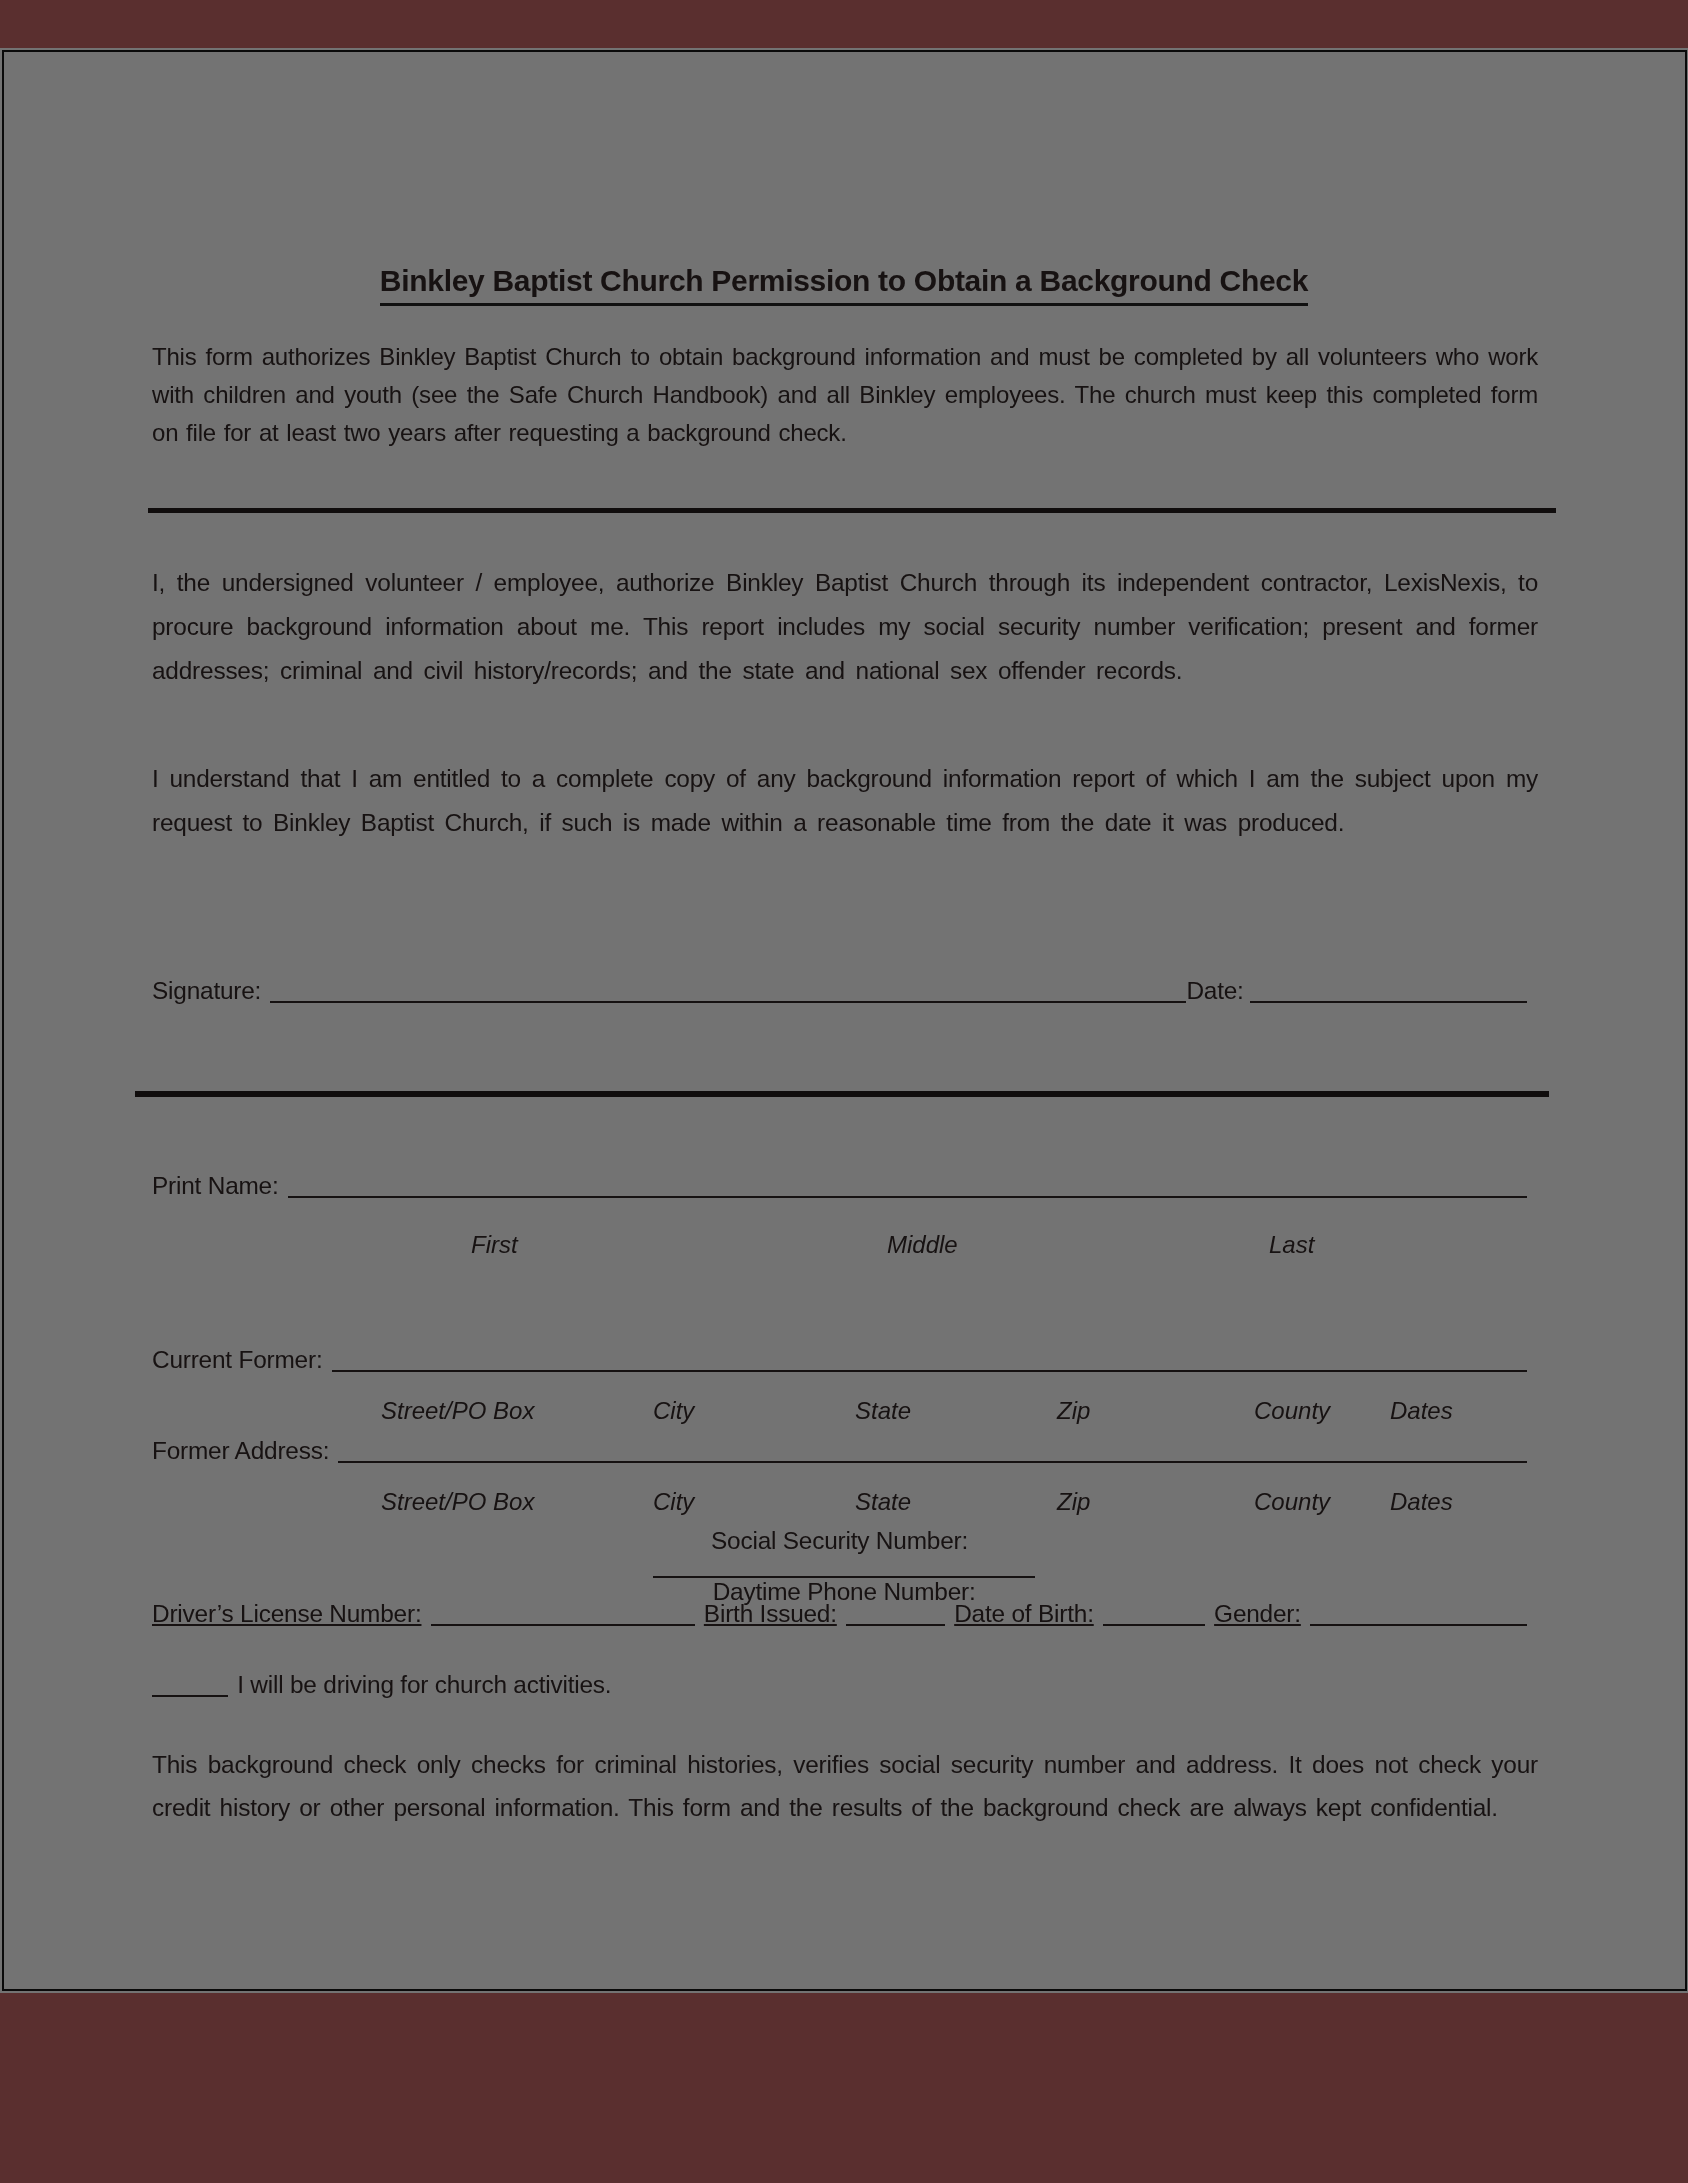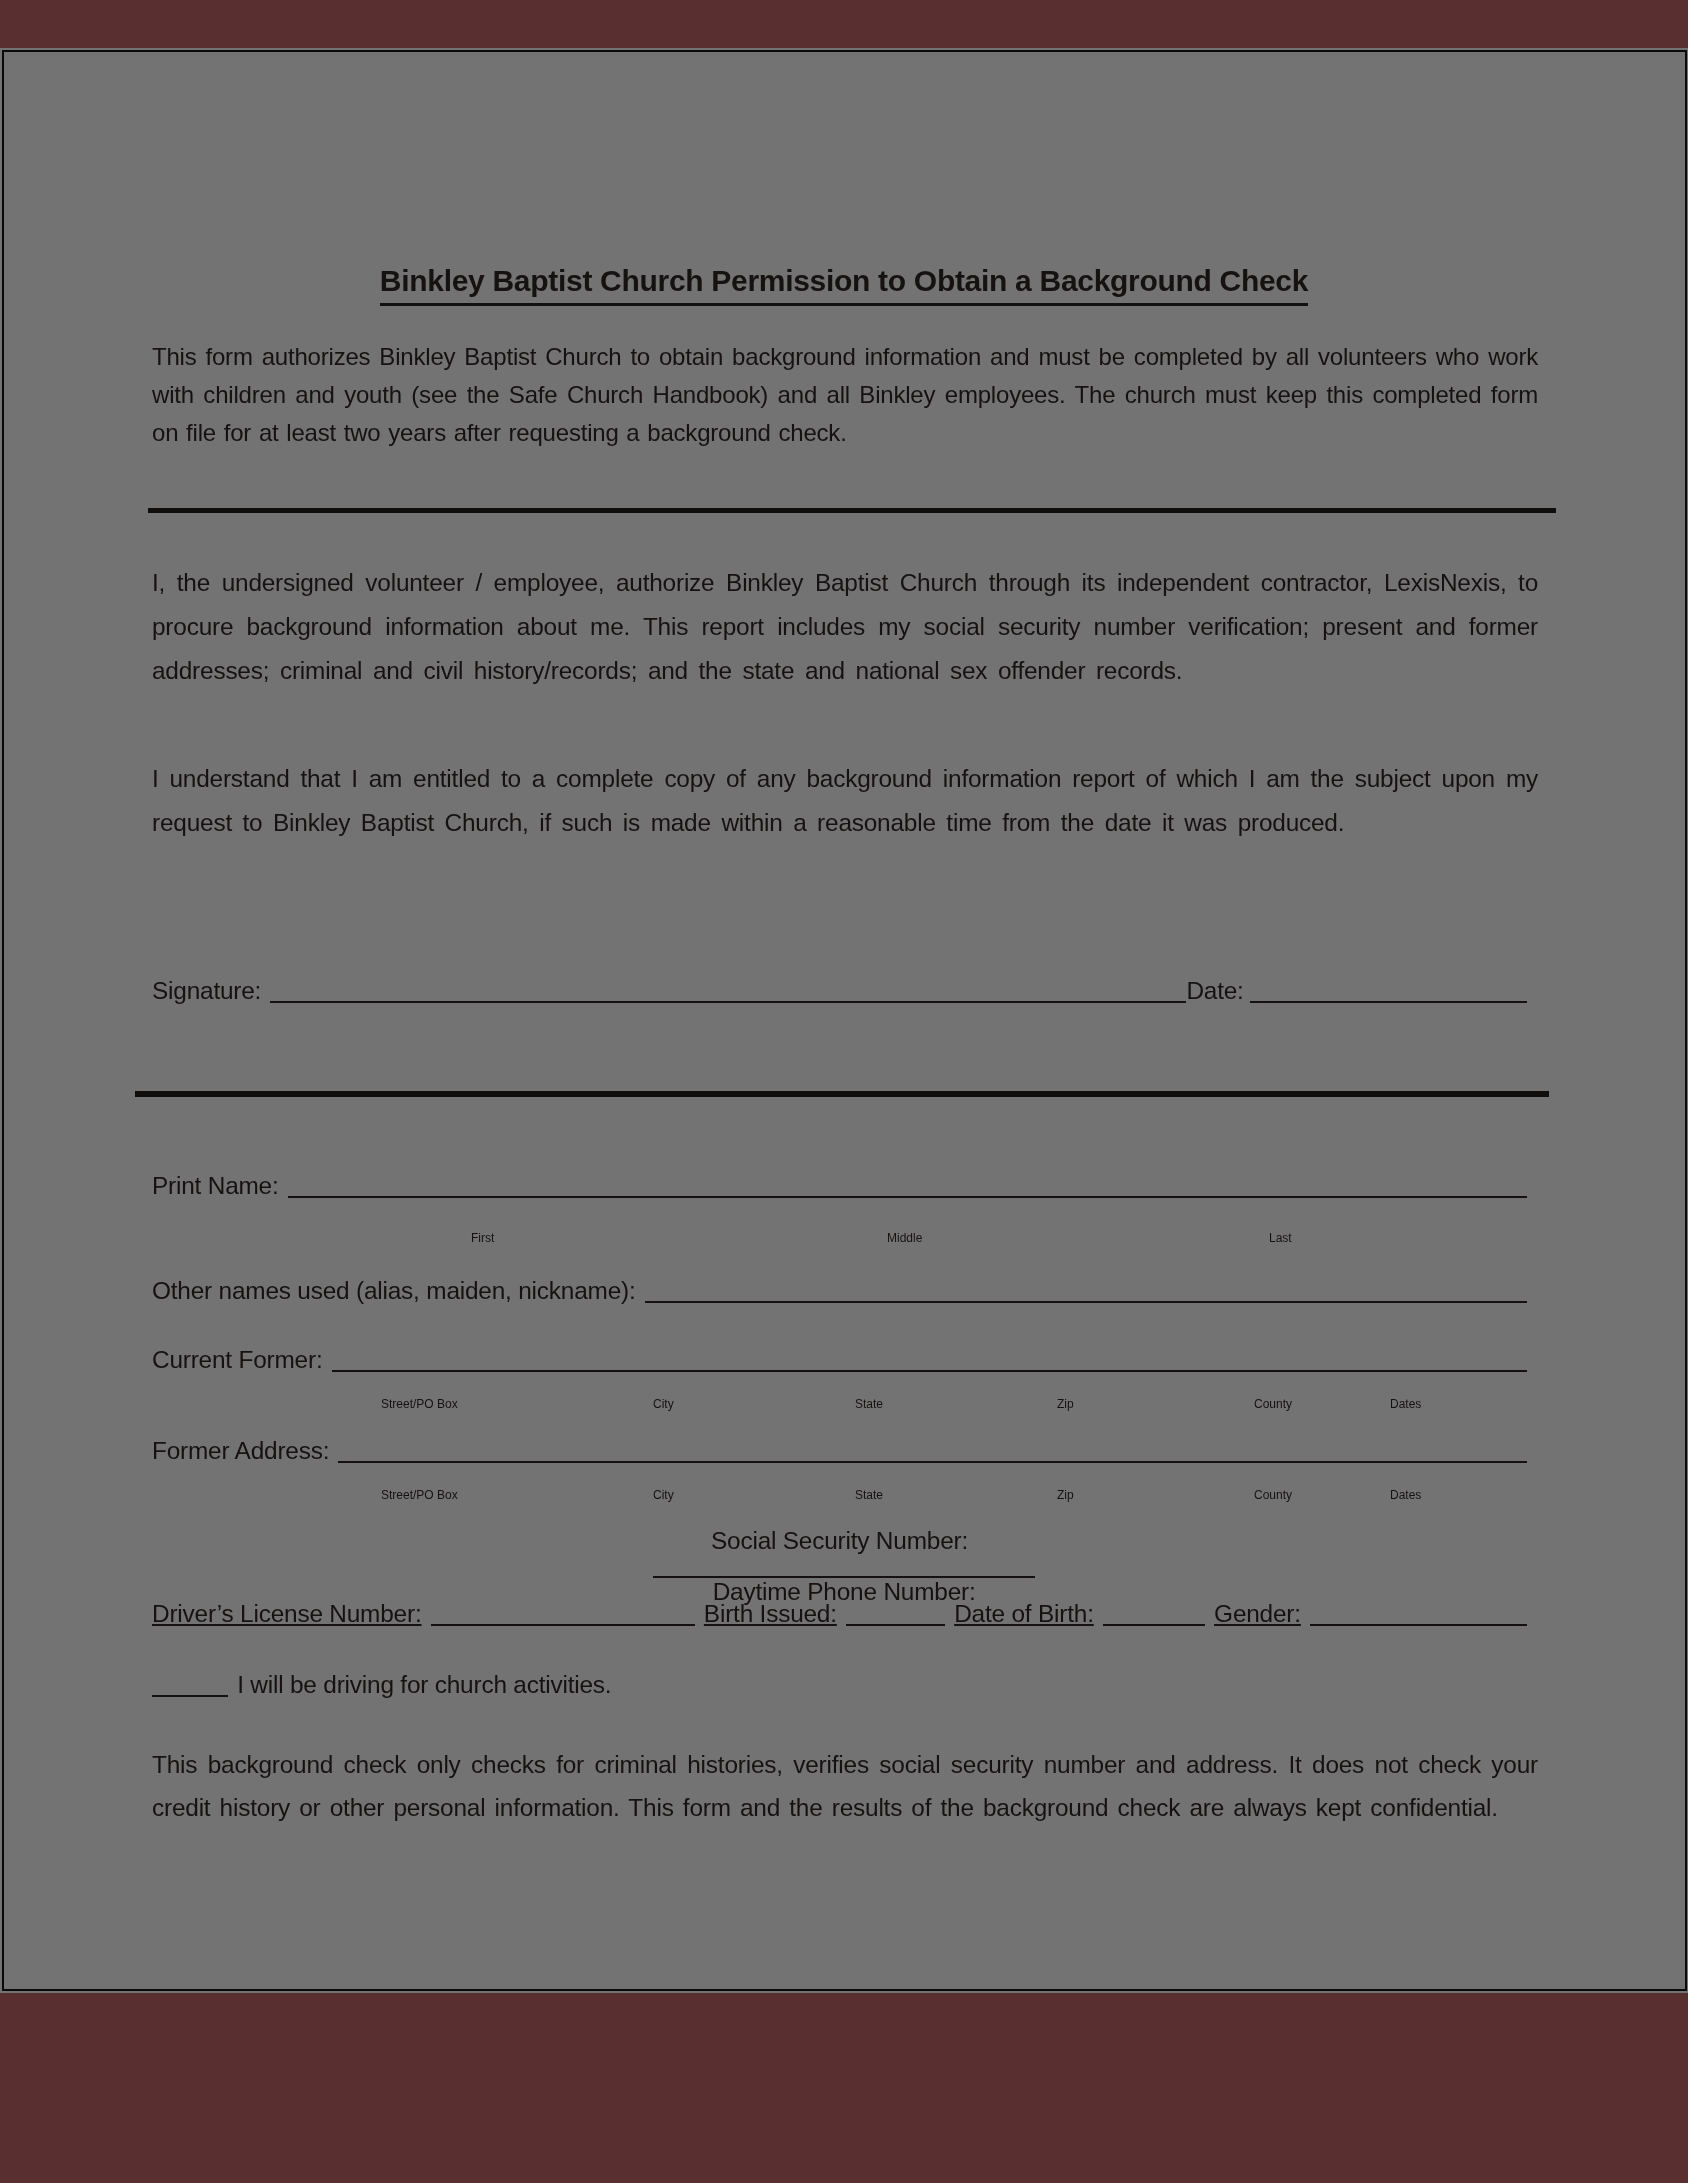--- a/index.html
+++ b/index.html
@@ -76,23 +76,24 @@
   .row-signature   { top: 926px; }
   .row-print-name  { top: 1121px; }
   .row-other-names { top: 1226px; }
   .row-current-address { top: 1295px; }
   .row-former-address  { top: 1386px; }
   .row-ssn     { top: 1479px; flex-direction: column; }
   .row-license { top: 1549px; text-decoration: underline; }
   .row-driving { top: 1620px; }
   .sublabel {
     position: absolute;
-    font-size: 12px;
+    font-size: 24px;
     letter-spacing: 0px;
     white-space: nowrap;
+    font-style: italic;
   }
   .ml10 { margin-left: 6.6px; }
   .ml14 { margin-left: 9.2px; }
 </style>
 </head>
 <body>
 
 <div class="page">
   <div class="page-border"></div>
 
@@ -116,24 +117,20 @@
   <div class="divider divider-middle"></div>
 
   <div class="row row-print-name">
     <span class="label">Print Name:</span>
     <span class="blank grow ml14"></span>
   </div>
   <span class="sublabel" style="left:471px; top:1183px">First</span>
   <span class="sublabel" style="left:887px; top:1183px">Middle</span>
   <span class="sublabel" style="left:1269px; top:1183px">Last</span>
 
-  <div class="row row-other-names">
-    <span class="label">Other names used (alias, maiden, nickname):</span>
-    <span class="blank grow ml14"></span>
-  </div>
 
   <div class="row row-current-address">
     <span class="label">Current Former:</span>
     <span class="blank grow ml14"></span>
   </div>
   <span class="sublabel" style="left:381px; top:1349px">Street/PO Box</span>
   <span class="sublabel" style="left:653px; top:1349px">City</span>
   <span class="sublabel" style="left:855px; top:1349px">State</span>
   <span class="sublabel" style="left:1057px; top:1349px">Zip</span>
   <span class="sublabel" style="left:1254px; top:1349px">County</span>

